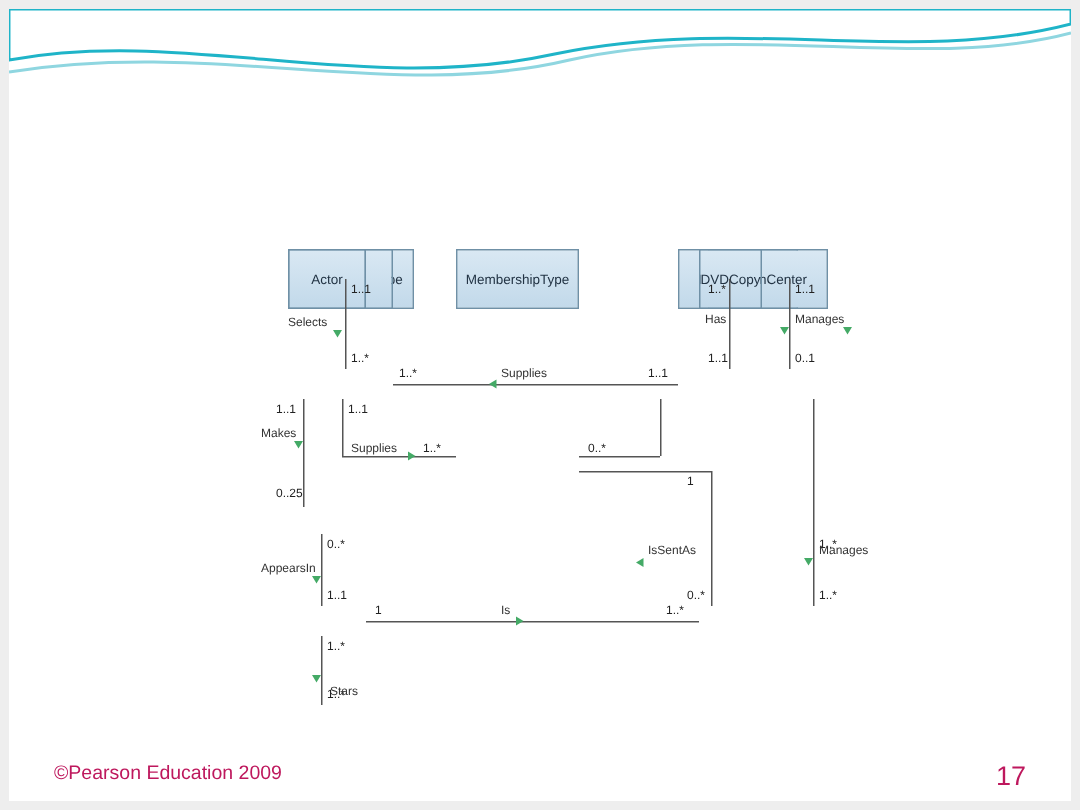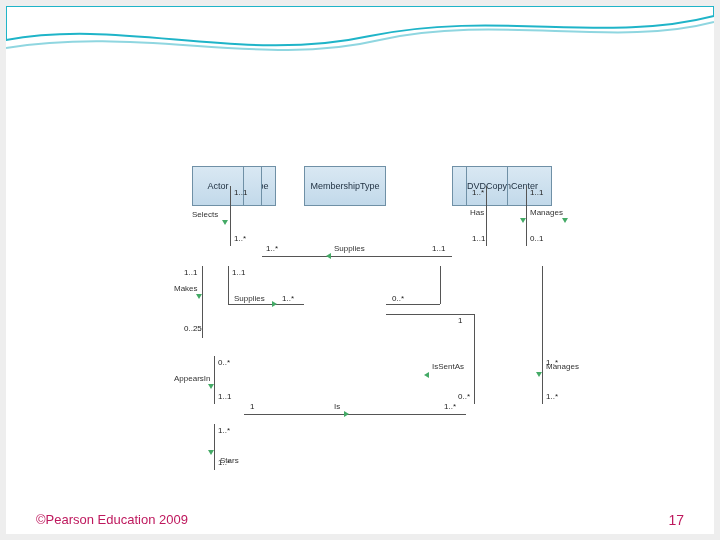--- a/index.html
+++ b/index.html
@@ -1,20 +1,20 @@
 <!DOCTYPE html>
 <html><head>
 <meta charset="utf-8">
 <style>
   html,body{margin:0;padding:0;width:720px;height:540px;font-family:"Segoe UI",Arial,sans-serif;background:#fff;overflow:hidden}
   .slide{position:relative;width:720px;height:540px;box-sizing:border-box;border:6px solid #eee}
   .wave{position:absolute;top:0;left:0;width:100%;height:56px;pointer-events:none}
   .title{position:absolute;top:58px;left:22px;right:22px;font-size:40px;line-height:1.1;color:#1b6c7a;font-weight:400}
   .footer{position:absolute;bottom:6px;left:30px;right:30px;display:flex;justify-content:space-between;font-size:13px;color:#be185d;font-family:Liberation Sans, sans-serif}
-  .footer .pg{font-size:14px}
+  .footer .pg{font-size:18px}
   .stage{position:absolute;top:160px;left:168px;width:400px;height:330px}
   .box{position:absolute;background:linear-gradient(#d9e8f3,#c2d9ea);border:1px solid #6f90a6;font-size:9px;color:#234;display:flex;align-items:center;justify-content:center;text-align:left;padding:19px 2px;box-sizing:border-box}
   .lbl{position:absolute;font-size:8px;color:#333;white-space:nowrap}
   .mul{position:absolute;font-size:8px;color:#222;white-space:nowrap}
   .line{position:absolute;background:#555}
   .lh{height:1px}
   .lv{width:1px}
   .tri{position:absolute;width:0;height:0}
   .triR{border-left:5px solid #4a6;border-top:3px solid transparent;border-bottom:3px solid transparent}
   .triL{border-right:5px solid #4a6;border-top:3px solid transparent;border-bottom:3px solid transparent}

